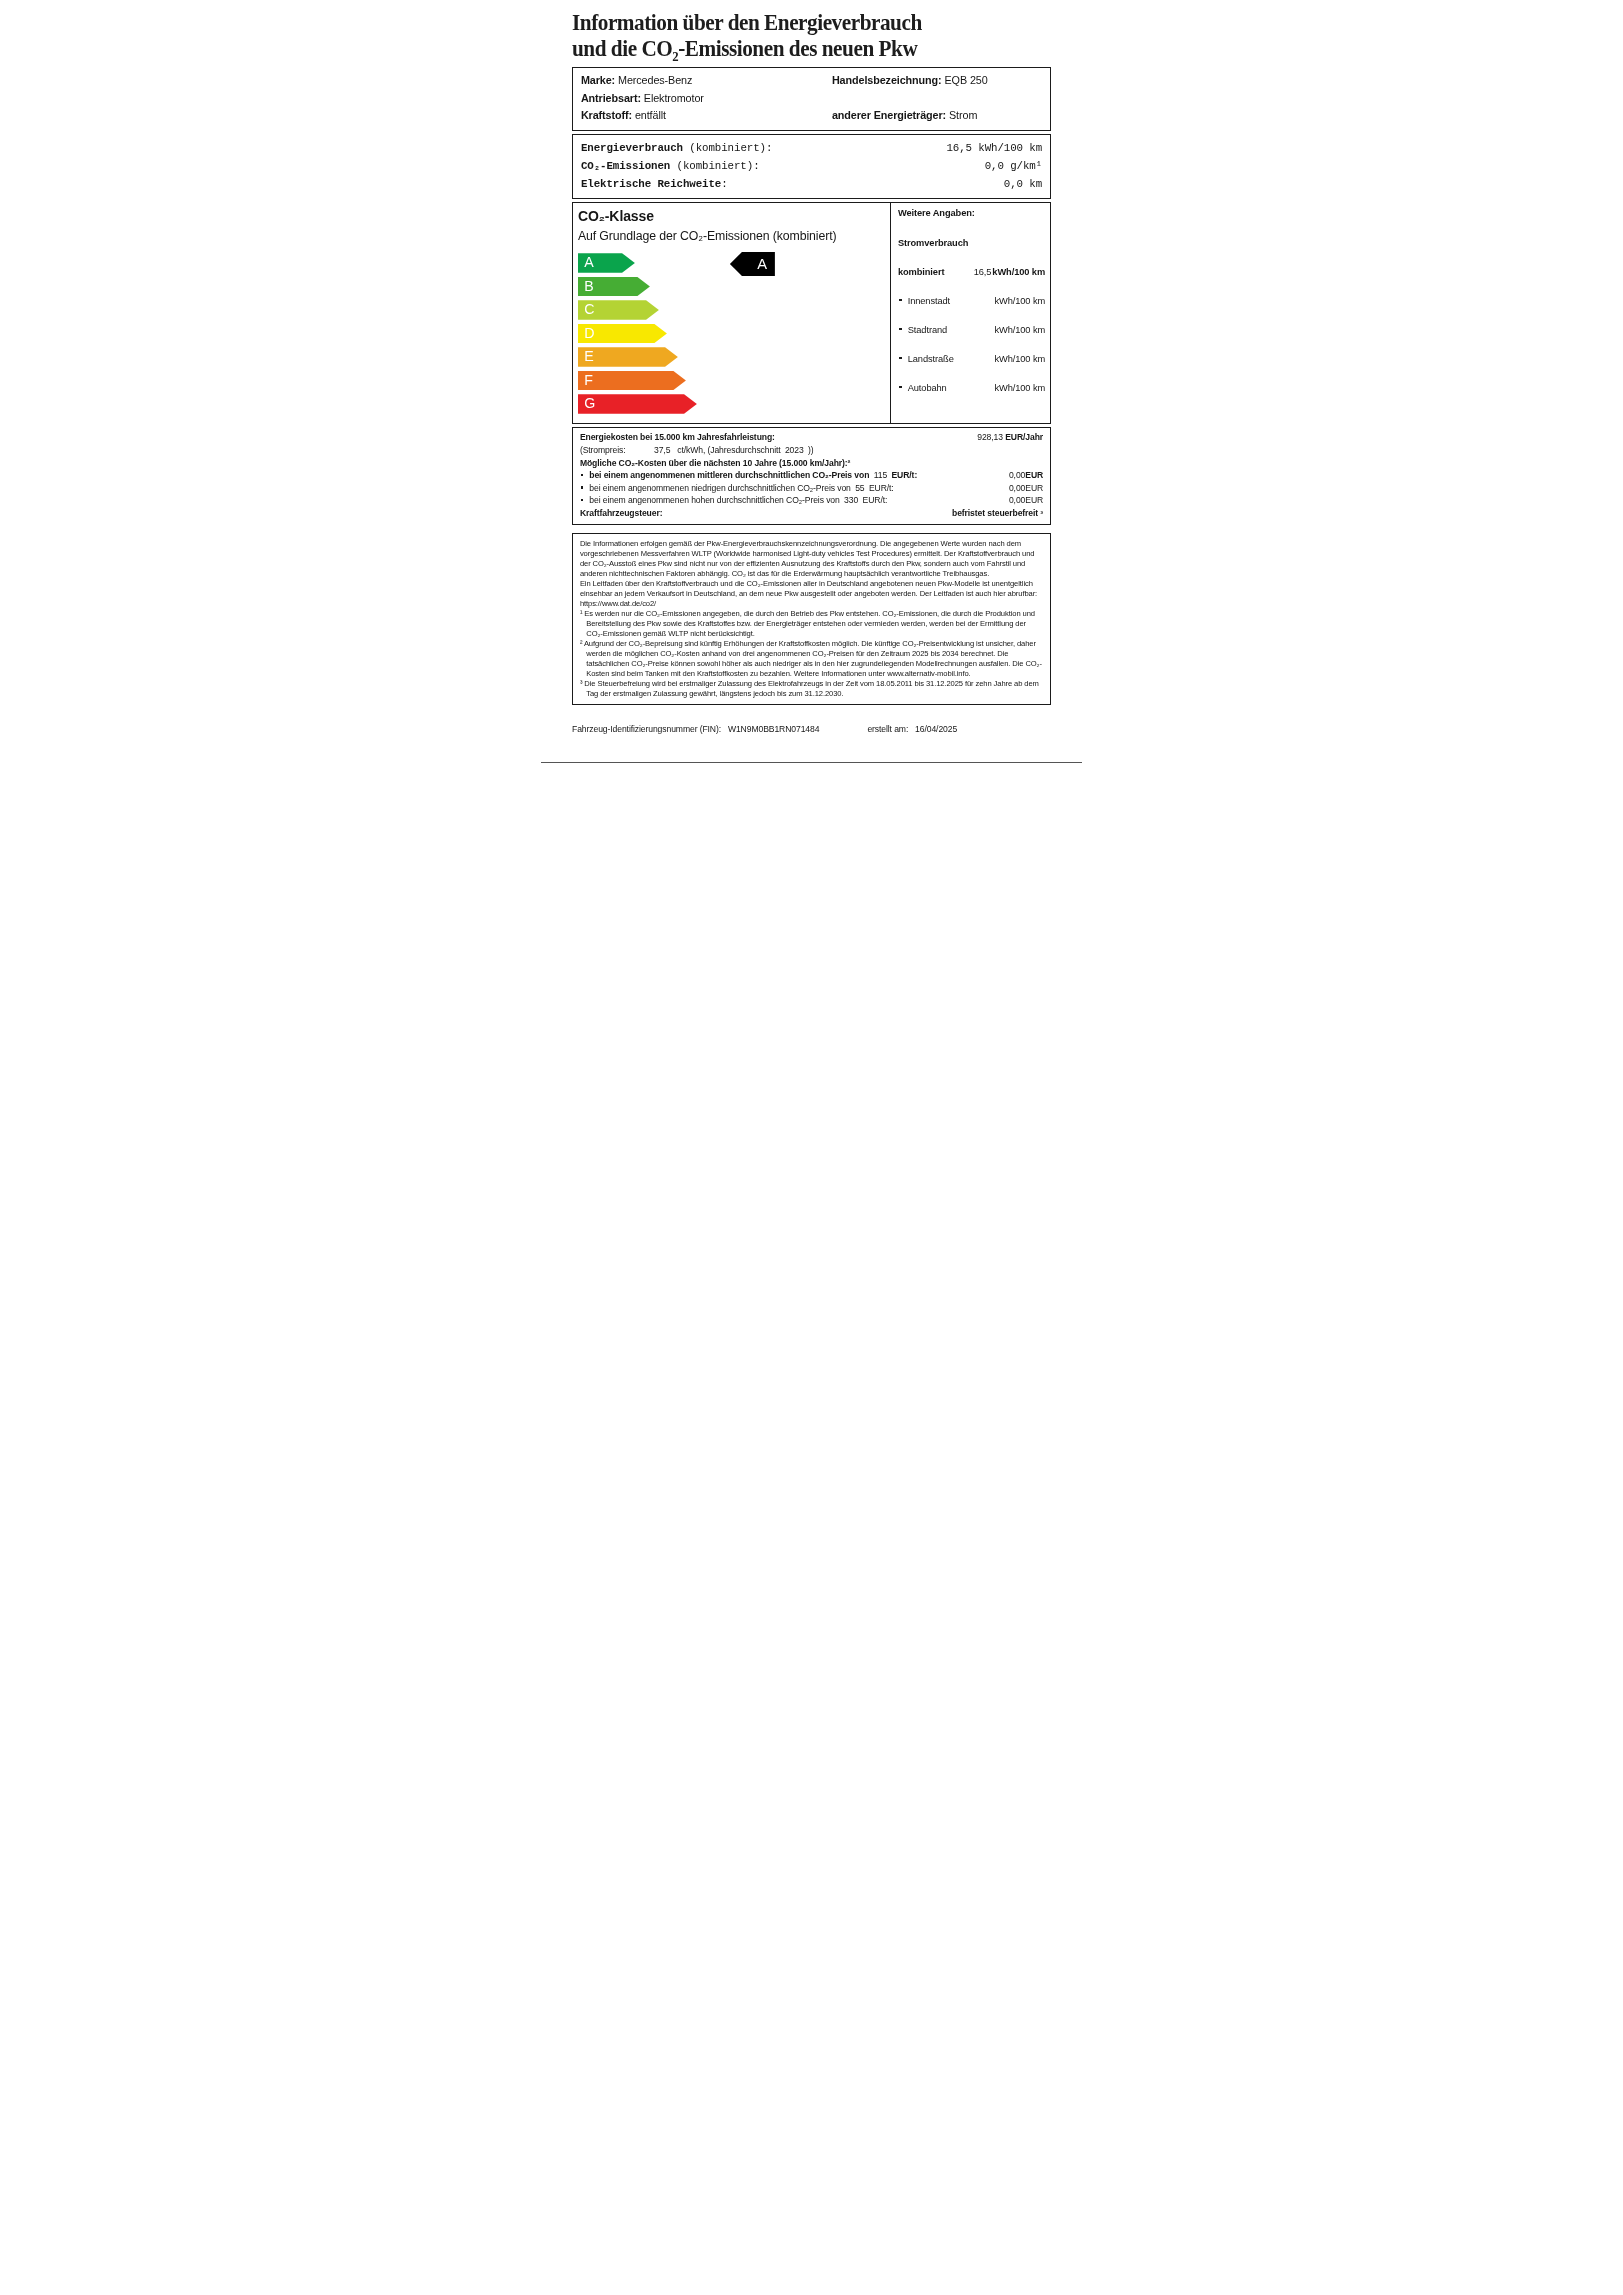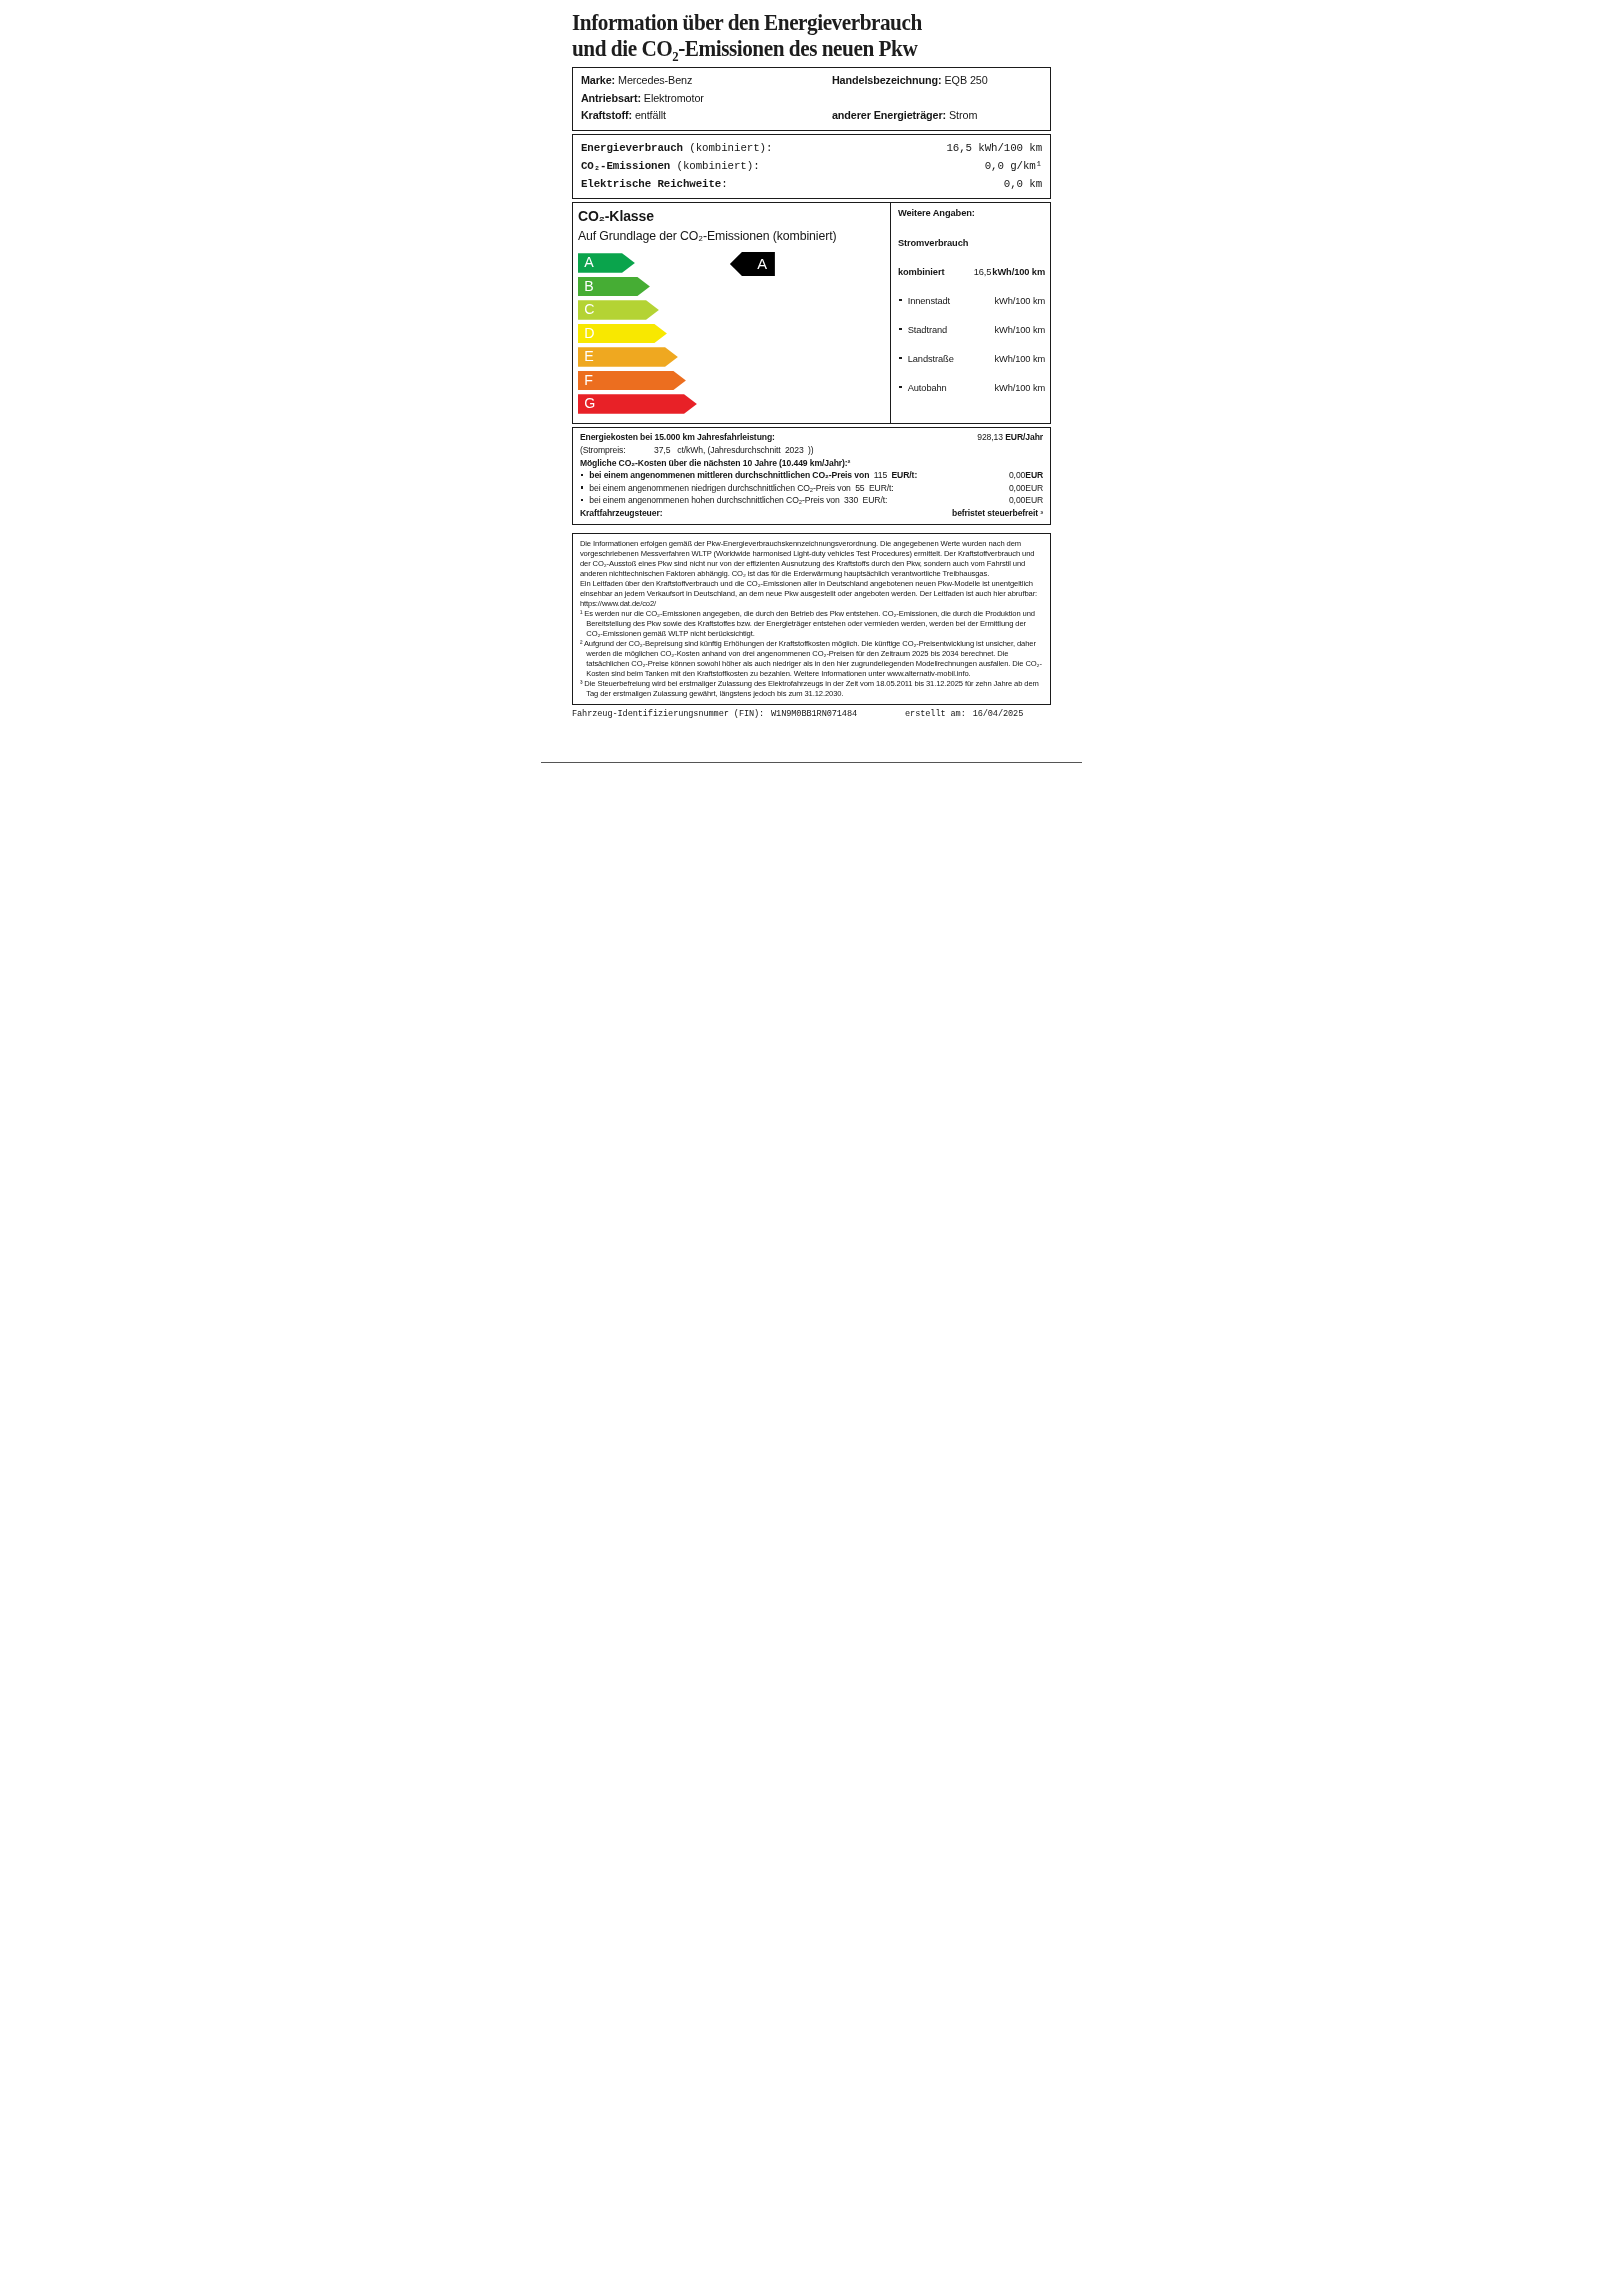--- a/index.html
+++ b/index.html
@@ -100,21 +100,21 @@
   .gap-lg { margin-left:28.5px; }
   .gap-md { margin-left:6.9px; }
   .gap-sm { margin-left:4.4px; }
 
   
   .box-fine { margin-top:8.3px; padding:4.9px 6.9px 4.9px 6.9px; font-size:7.6px; line-height:10px; letter-spacing:-0.1px; }
   .fn { padding-left:6.4px; text-indent:-6.4px; }
   .url { color:#161616; text-decoration:none; }
 
   
-  .footer { display:flex; align-items:baseline; margin-top:4px; font-size:8.6px; letter-spacing:-0.1px;font-family:Liberation Mono, monospace; }
+  .footer { display:flex; align-items:baseline; margin-top:19px; font-size:8.6px; letter-spacing:-0.1px; }
   .footer .fin { margin-left:6.9px; }
   .footer .created-label { margin-left:48px; }
   .footer .created { margin-left:6.9px; }
 
   .bottom-rule {
     position:absolute; left:0; bottom:2.5px; width:100%;
     border-top:1.5px solid #555;
   }
 </style>
 </head>
@@ -255,21 +255,21 @@
       </span>
     </div>
     <div class="cost-row">
       <span>(Strompreis:</span>
       <span class="gap-lg">37,5</span>
       <span class="gap-md">ct/kWh, (Jahresdurchschnitt</span>
       <span class="gap-sm">2023</span>
       <span class="gap-sm">))</span>
     </div>
     <div class="cost-row">
-      <span class="b">Mögliche CO₂-Kosten über die nächsten 10 Jahre (10.449 km/Jahr):²</span>
+      <span class="b">Mögliche CO₂-Kosten über die nächsten 10 Jahre (15.000 km/Jahr):²</span>
     </div>
 
     <div class="cost-row">
       <span class="sq"></span>
       <span class="b">bei einem angenommenen mittleren durchschnittlichen CO₂-Preis von</span>
       <span class="gap-sm">115</span>
       <span class="b gap-sm">EUR/t:</span>
       <span class="right">
         <span>0,00</span><span class="b">EUR</span>
       </span>

